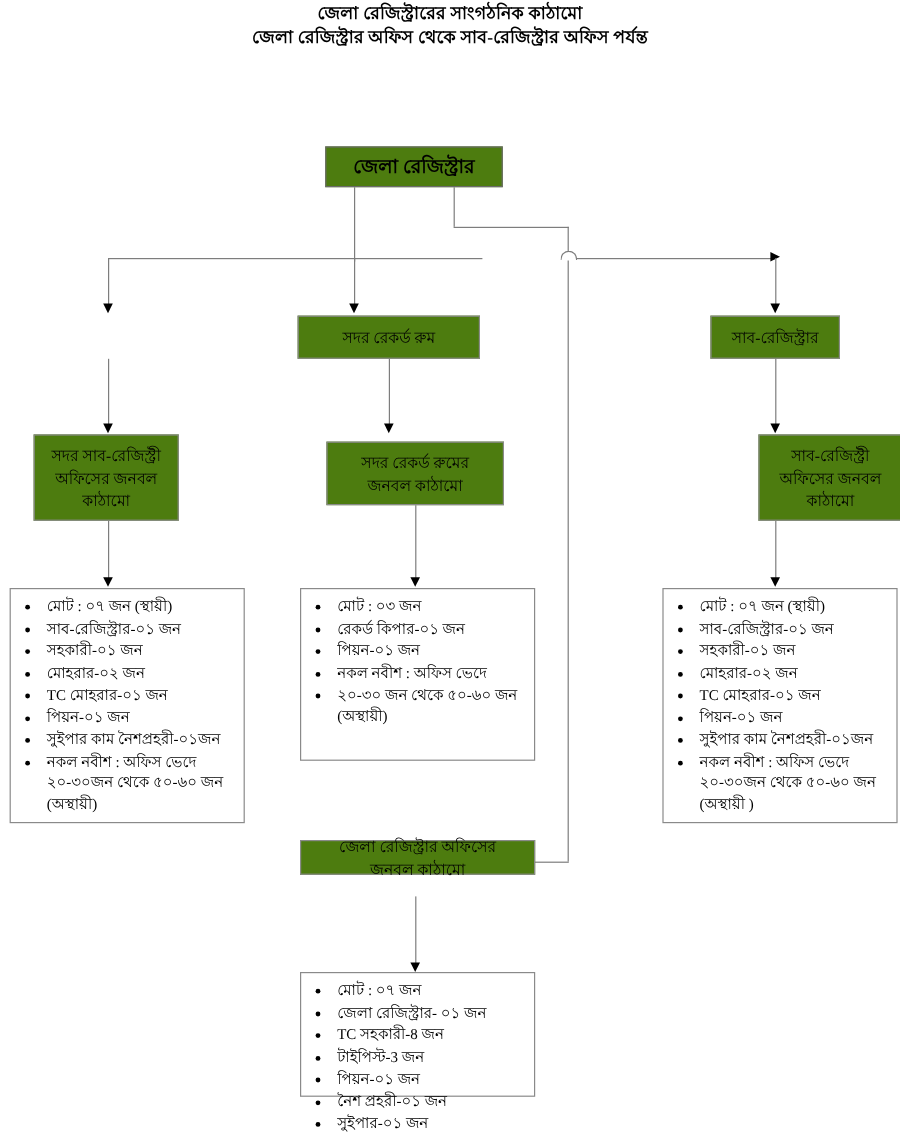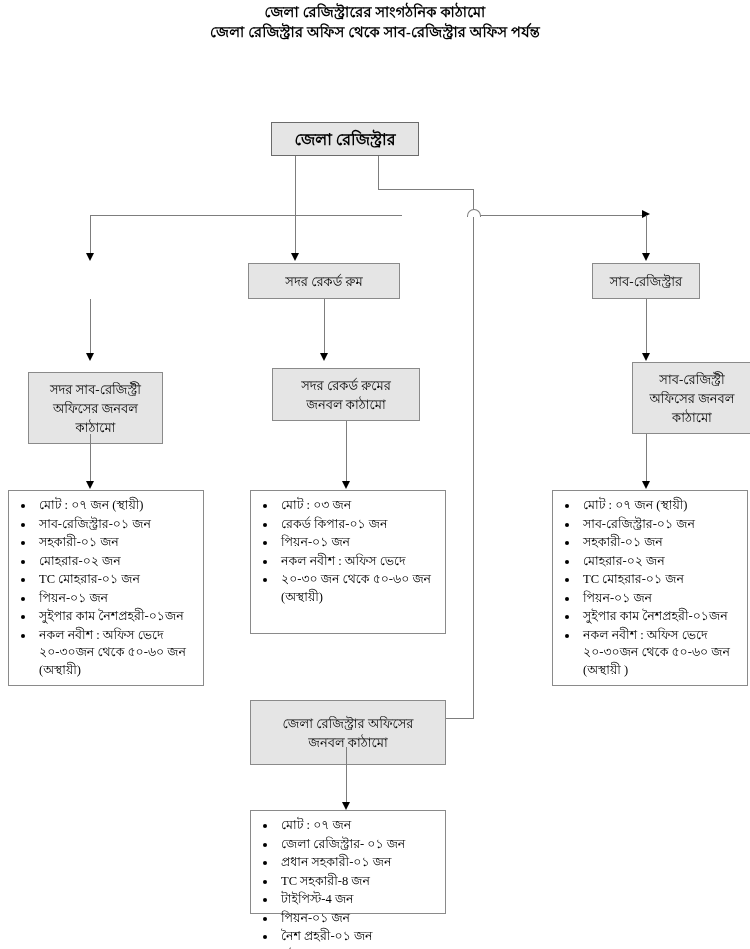--- a/index.html
+++ b/index.html
@@ -32,21 +32,21 @@
     font-size: 14.5px;
     font-weight: bold;
     letter-spacing: 0.2px;
     white-space: nowrap;
   }
   
   .box {
     position: absolute;
     box-sizing: border-box;
     border: 1px solid #8a8a8a;
-    background: #e5e5e5;
+    background: #4d7c0f;
     display: flex;
     align-items: center;
     justify-content: center;
     text-align: center;
     font-size: 13px;
     line-height: 19px;
     padding: 2px 4px;
   }
   .box.root {
     border: 1px solid #6b6b6b;
@@ -187,21 +187,21 @@
 
   <div class="vline" style="left:90px; top:299px; height:56px;"></div>
   <div class="arrow-down" style="left:86px; top:353px;"></div>
 
   <div class="vline" style="left:324px; top:299px; height:56px;"></div>
   <div class="arrow-down" style="left:320px; top:353px;"></div>
 
   <div class="vline" style="left:646px; top:299px; height:56px;"></div>
   <div class="arrow-down" style="left:642px; top:353px;"></div>
 
-  <div class="box" style="left:28px; top:372px; width:135px; height:72px;">
+  <div class="box" style="left:28px; top:362px; width:121px; height:72px;">
     <div class="lines">
       <div>সদর সাব-রেজিস্ট্রী</div>
       <div>অফিসের জনবল</div>
       <div>কাঠামো</div>
     </div>
   </div>
 
   <div class="box" style="left:272px; top:368px; width:148px; height:53px;">
     <div class="lines">
       <div>সদর রেকর্ড রুমের</div>
@@ -302,46 +302,43 @@
           <span class="cont">সুইপার কাম নৈশপ্রহরী-০১জন</span>
         </li>
       <li>
         <span class="cont">নকল নবীশ : অফিস ভেদে</span>
         <span class="cont">২০-৩০জন থেকে ৫০-৬০ জন</span>
         <span class="cont">(অস্থায়ী )</span>
       </li>
     </ul>
   </div>
 
-  <div class="box" style="left:250px; top:700px; width:196px; height:65px;">
+  <div class="box" style="left:250px; top:700px; width:196px; height:29px;">
     <div class="lines">
       <div>জেলা রেজিস্ট্রার অফিসের</div>
       <div>জনবল কাঠামো</div>
     </div>
   </div>
 
   <div class="vline" style="left:346px; top:747px; height:57px;"></div>
   <div class="arrow-down" style="left:342px; top:802px;"></div>
 
   <div class="listbox" style="left:250px; top:810px; width:196px; height:104px;">
     <ul>
       <li>
           <span class="cont">মোট : ০৭ জন</span>
         </li>
       <li>
           <span class="cont">জেলা রেজিস্ট্রার- ০১ জন</span>
         </li>
       <li>
-          <span class="cont">প্রধান সহকারী-০১ জন</span>
-        </li>
-      <li>
           <span class="cont">TC সহকারী-8 জন</span>
         </li>
       <li>
-          <span class="cont">টাইপিস্ট-4 জন</span>
+          <span class="cont">টাইপিস্ট-3 জন</span>
         </li>
       <li>
           <span class="cont">পিয়ন-০১ জন</span>
         </li>
       <li>
           <span class="cont">নৈশ প্রহরী-০১ জন</span>
         </li>
       <li>
           <span class="cont">সুইপার-০১ জন</span>
         </li>

